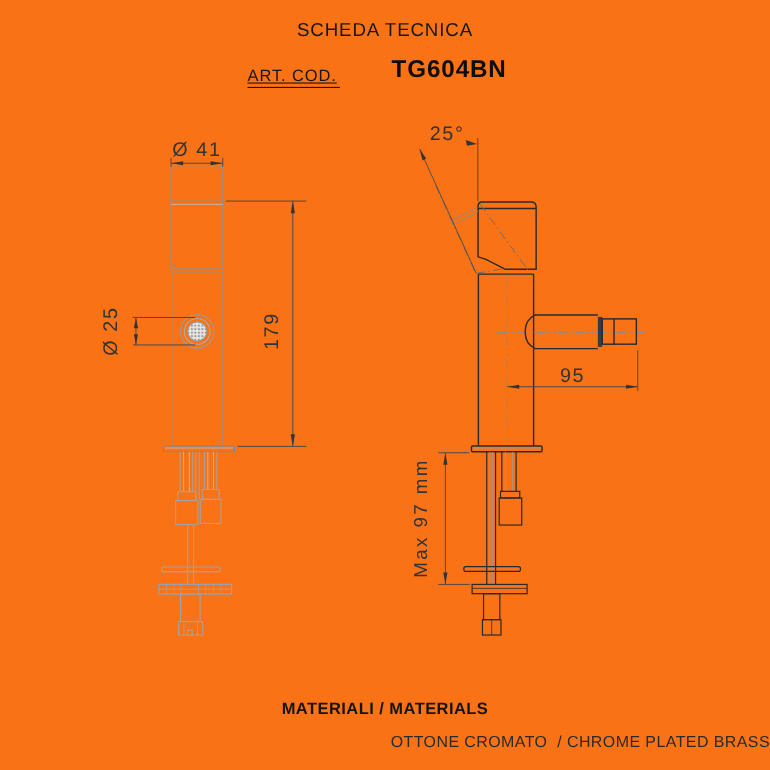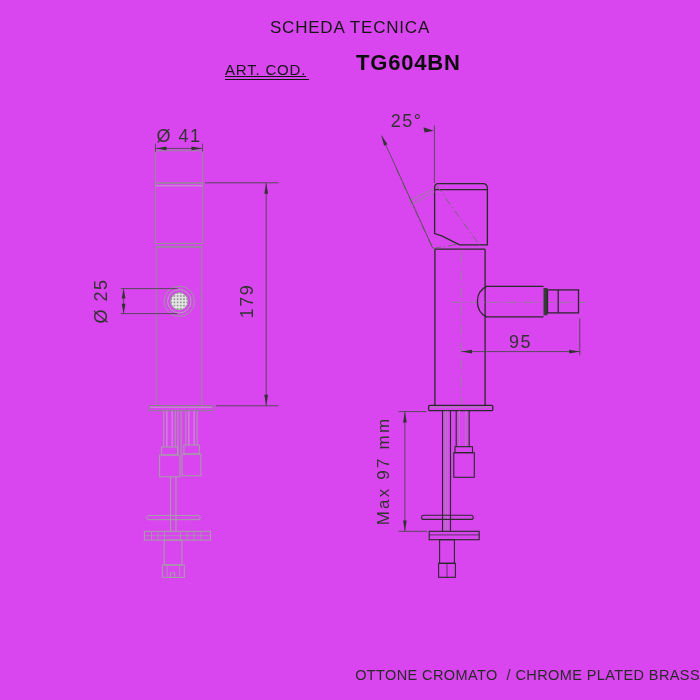--- a/index.html
+++ b/index.html
@@ -1,17 +1,17 @@
 <!DOCTYPE html>
 <html><head>
 <meta charset="utf-8">
 <style>
   html,body{margin:0;padding:0;background:#fff;}
   .sheet{
-    position:relative;width:700px;height:700px;background:#d946ef;
+    position:relative;width:700px;height:700px;background:#f97316;
     font-family:"Liberation Sans",sans-serif;color:#111;overflow:hidden;
   }
   .title-row{
     position:absolute;top:18px;left:0;width:700px;
     display:flex;justify-content:center;gap:19px;
     font-size:17px;letter-spacing:.8px;color:#161616;
   }
   .artcode-label{
     position:absolute;left:225px;top:61px;
     font-size:15px;letter-spacing:.8px;color:#161616;
@@ -205,15 +205,16 @@
       <polygon points="404.9,411.8 403,422.4 406.8,422.4" fill="#333" stroke="none"></polygon>
       <polygon points="404.9,531 403,520.4 406.8,520.4" fill="#333" stroke="none"></polygon>
       <line x1="398.5" y1="411.6" x2="426.5" y2="411.6"></line>
       <line x1="398.5" y1="531.3" x2="427" y2="531.3"></line>
     </g>
     <text class="dim-text" x="406.5" y="127" text-anchor="middle">25°</text>
     <text class="dim-text" x="520.5" y="347.6" text-anchor="middle">95</text>
     <text class="dim-text-sm" x="388.5" y="471" text-anchor="middle" transform="rotate(-90 388.5 471)">Max 97 mm</text>
   </svg>
 
+  <div class="materials-title">MATERIALI / MATERIALS</div>
   <div class="materials-value">OTTONE CROMATO  / CHROME PLATED BRASS</div>
 
 </div>
 
 </body></html>

